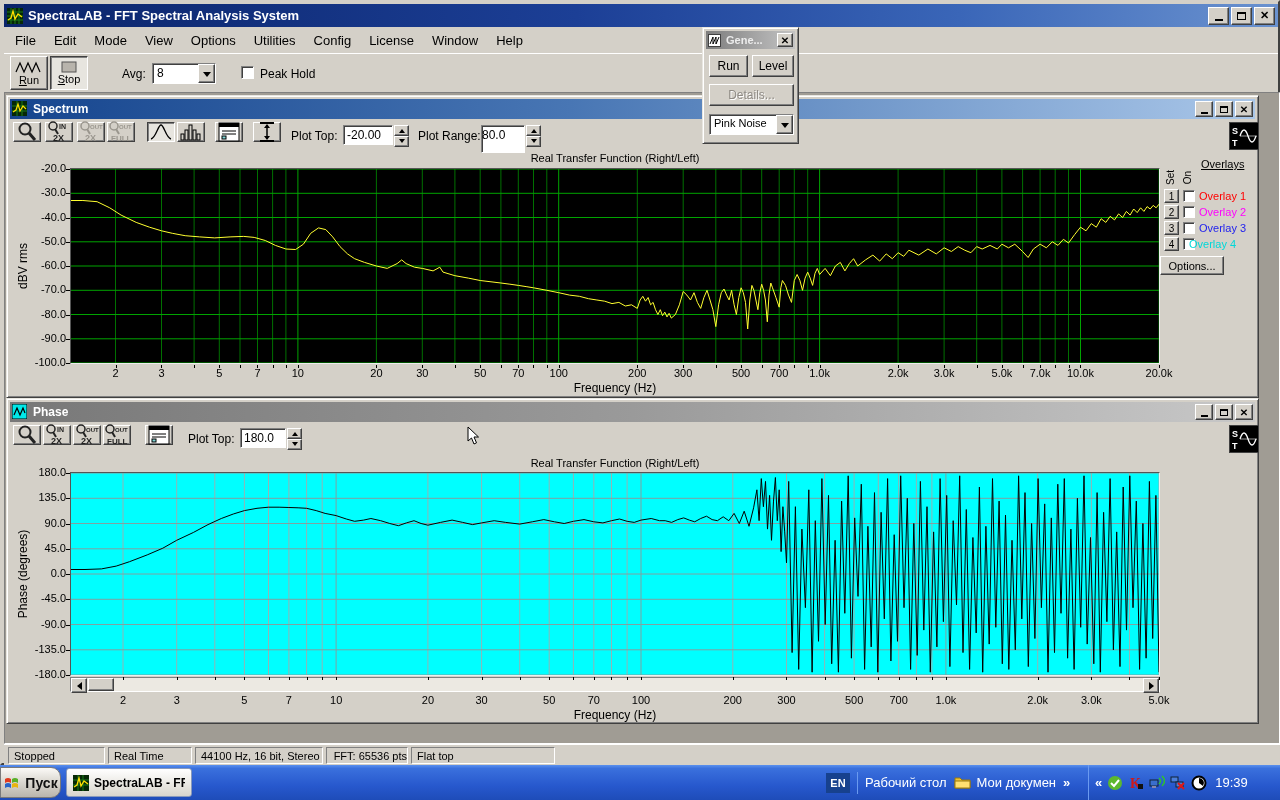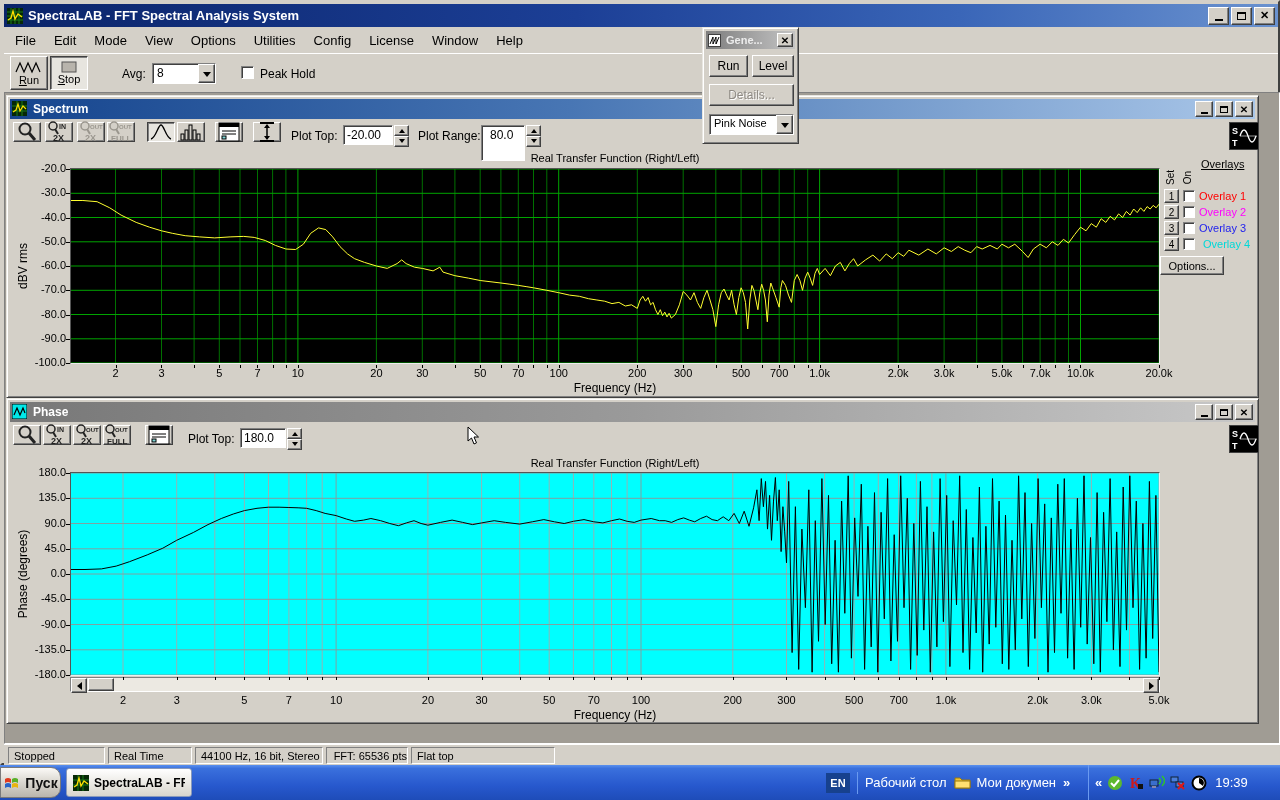--- a/index.html
+++ b/index.html
@@ -244,21 +244,21 @@
         <span class="field" style="position:absolute;left:333px;top:4px;width:50px;height:20px;font-size:12px;padding:2px 3px;">-20.00</span>
         <span class="spin" style="position:absolute;left:384px;top:4px;">
           <div class="raised">
               <span class="tup"></span>
             </div>
             <div class="raised">
               <span class="tdn"></span>
             </div>
         </span>
         <span class="lbl" style="left:408px;top:8px;">Plot Range:</span>
-        <span class="field" style="position:absolute;left:471px;top:4px;width:44px;height:36px;font-size:12px;padding:2px 8px;">80.0</span>
+        <span class="field" style="position:absolute;left:471px;top:4px;width:44px;height:28px;font-size:12px;padding:2px 0;">80.0</span>
         <span class="spin" style="position:absolute;left:516px;top:4px;">
           <div class="raised">
               <span class="tup"></span>
             </div>
             <div class="raised">
               <span class="tdn"></span>
             </div>
         </span>
         <span class="stbtn" style="left:1219px;top:1px;">
           <svg width="28" height="26">
@@ -414,21 +414,21 @@
         <span class="ovnum raised" style="left:7px;top:55px;">2</span>
         <span class="ovchk checkbox" style="left:26px;top:56px;"></span>
         <span class="ovlabel" style="left: 42px; top: 56px; color: rgb(255, 0, 255);">Overlay 2</span>
 
         <span class="ovnum raised" style="left:7px;top:71px;">3</span>
         <span class="ovchk checkbox" style="left:26px;top:72px;"></span>
         <span class="ovlabel" style="left: 42px; top: 72px; color: rgb(34, 34, 238);">Overlay 3</span>
 
         <span class="ovnum raised" style="left:7px;top:87px;">4</span>
         <span class="ovchk checkbox" style="left:26px;top:88px;"></span>
-        <span class="ovlabel" style="left: 46px; top: 88px; color: rgb(0, 216, 216);">Overlay 4</span>
+        <span class="ovlabel" style="left: 32px; top: 88px; color: rgb(0, 216, 216);">Overlay 4</span>
 
         <span class="raised" style="position:absolute;left:3px;top:106px;width:64px;height:19px;font-size:11px;display:flex;align-items:center;justify-content:center;">Options...</span>
       </div>
     </div>
 
     <div class="mdiwin" style="left:4px;top:396px;width:1253px;height:326px;">
       <div class="mdtitle inactive">
         <span class="icon16">
           <svg width="15" height="15">
               <rect width="15" height="15" fill="#00e8e8" stroke="#000"></rect>

